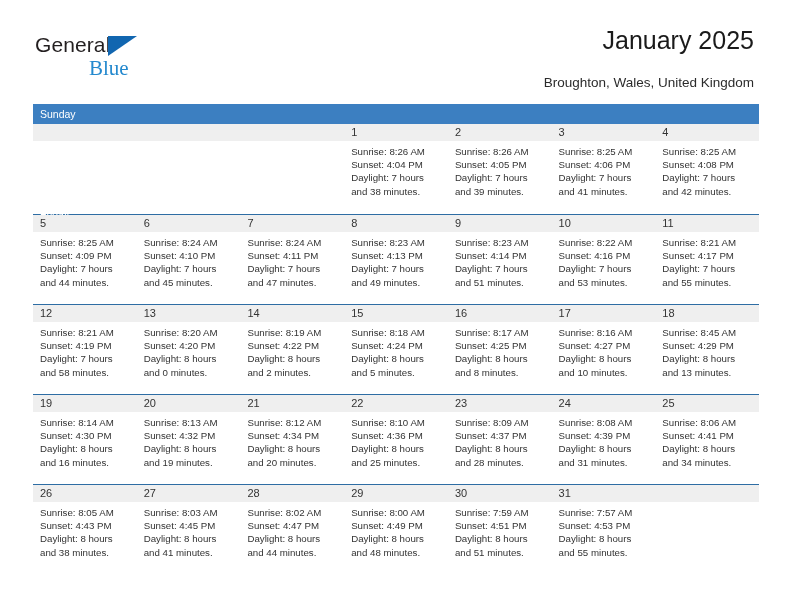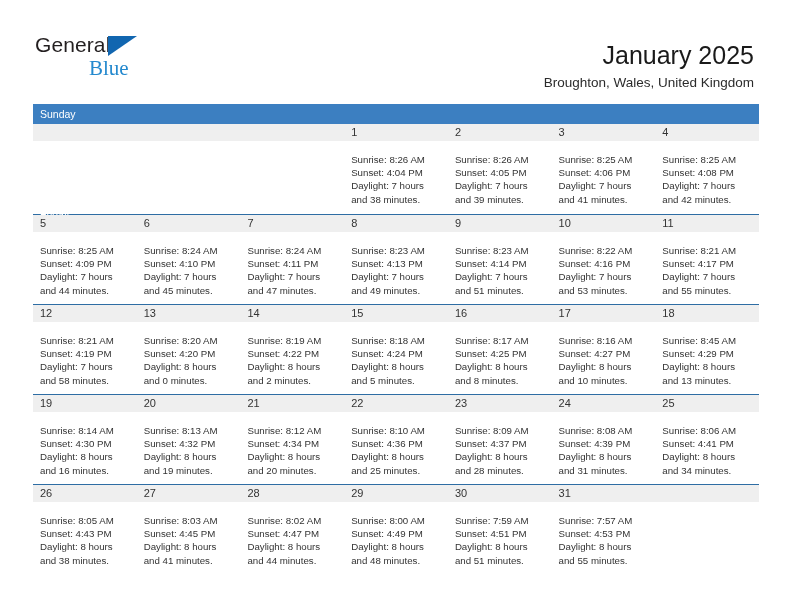--- a/index.html
+++ b/index.html
@@ -58,21 +58,21 @@
     position: absolute;
     left: 54px;
     top: 23px;
     font-size: 21px;
     color: #2489ce;
     font-family: Liberation Serif, serif;
   }
   .title {
     position: absolute;
     right: 38px;
-    top: 41px;
+    top: 26px;
     font-size: 25px;
     color: #1a1a1a;
     text-align: right;
     white-space: nowrap;
   }
   .subtitle {
     position: absolute;
     right: 38px;
     top: 75px;
     font-size: 13.5px;
@@ -126,21 +126,21 @@
     box-sizing: border-box;
   }
   .day-number {
     font-size: 11px;
     color: #333333;
     padding-left: 7px;
     line-height: 17px;
     display: block;
   }
   .day-body {
-    padding: 12px 6px 0 7px;
+    padding: 4px 6px 0 7px;
   }
   .day-line {
     font-size: 9.7px;
     line-height: 13.2px;
     color: #333333;
     white-space: nowrap;
   }
 </style>
 </head>
 <body>

